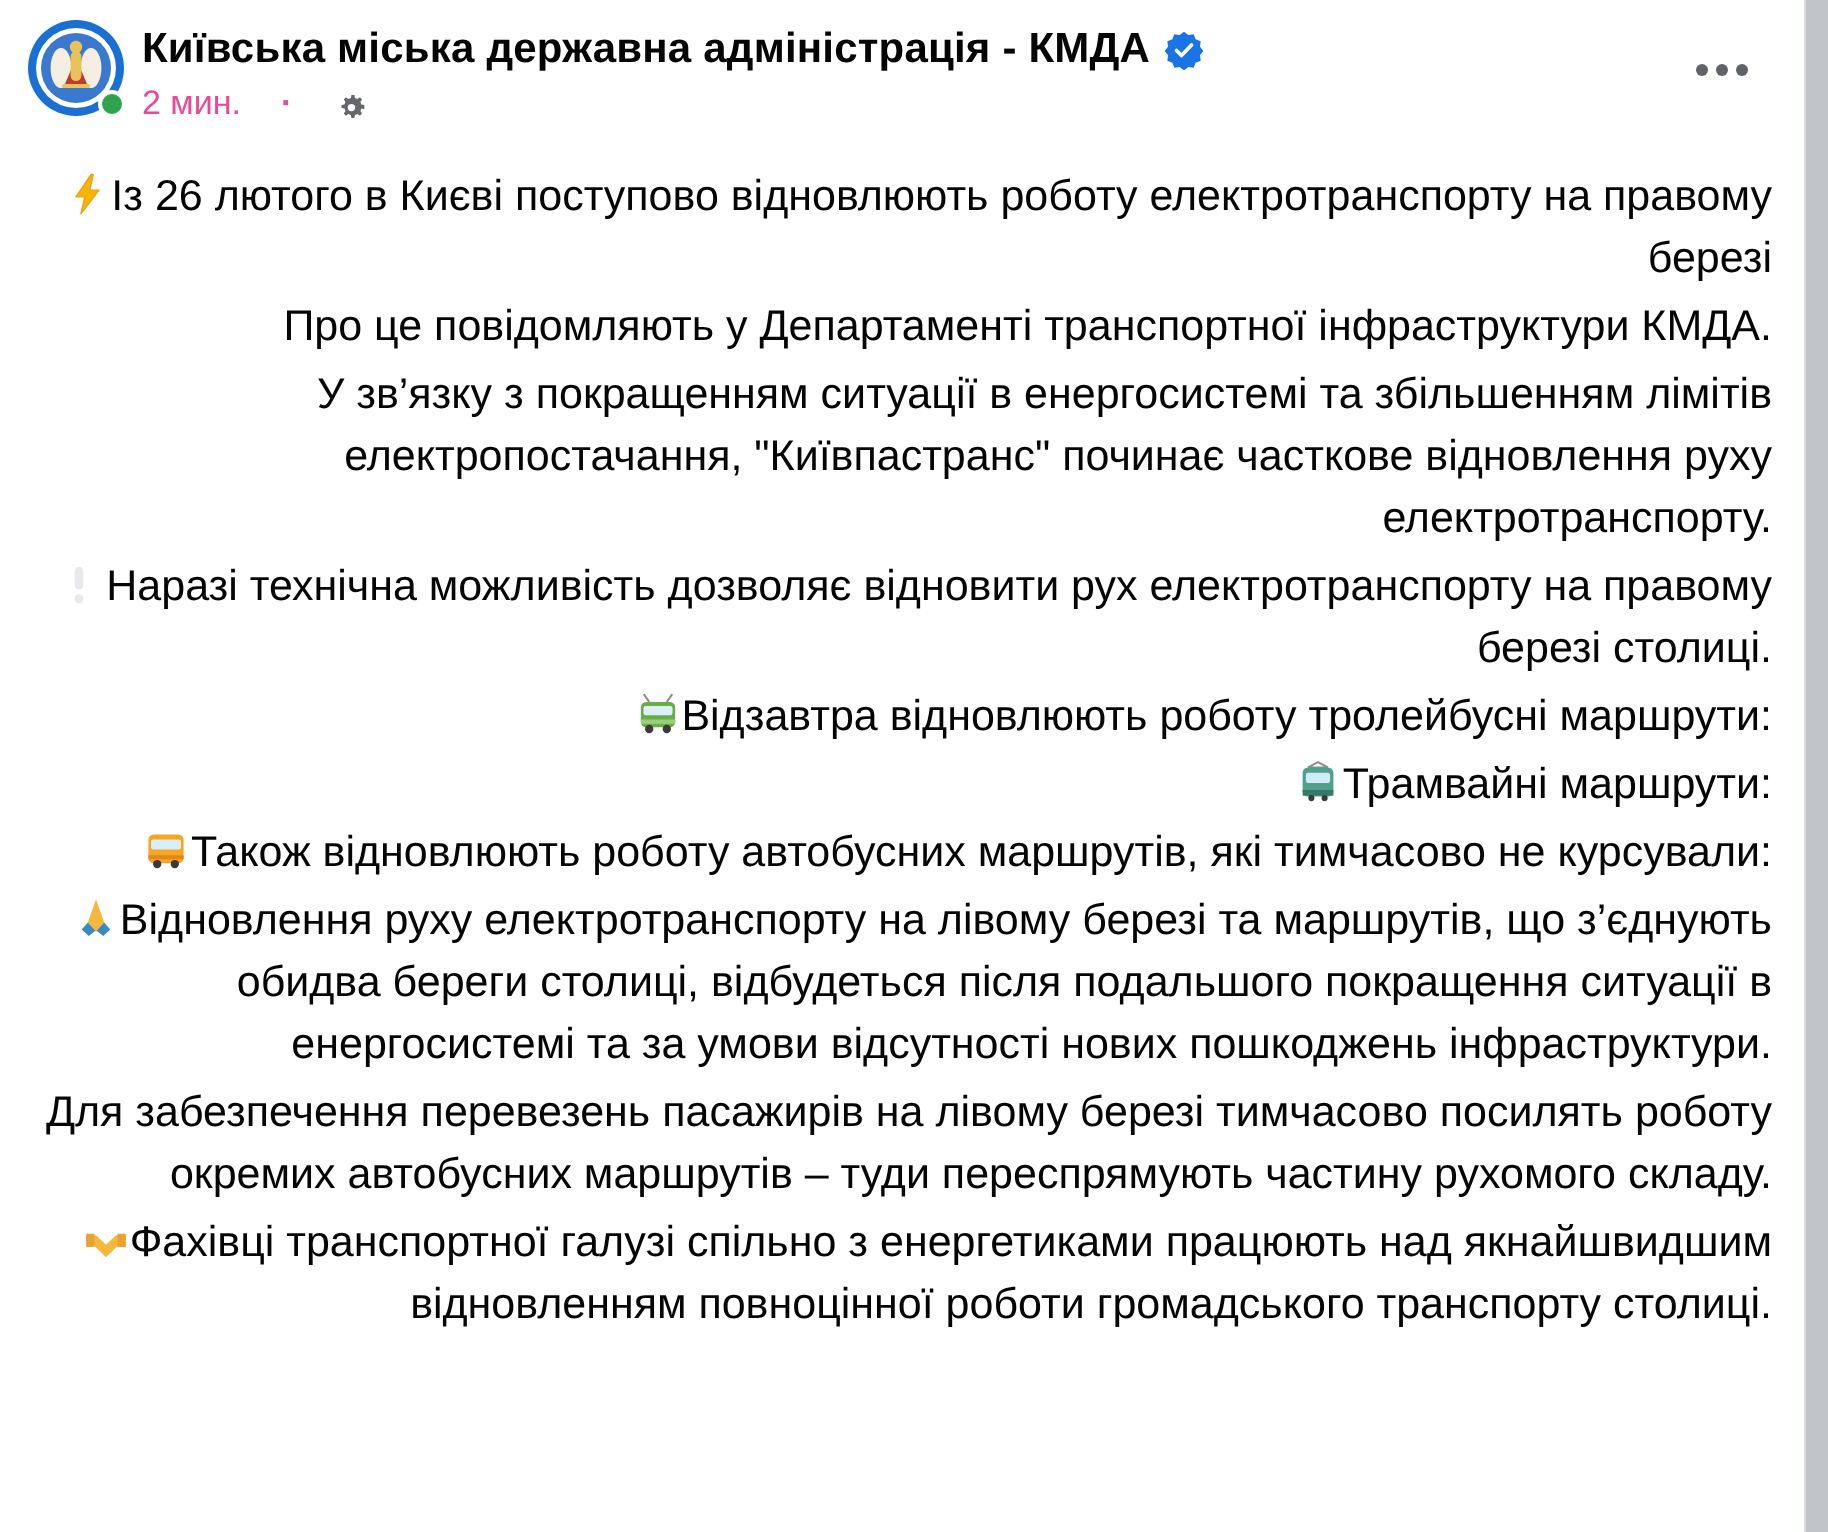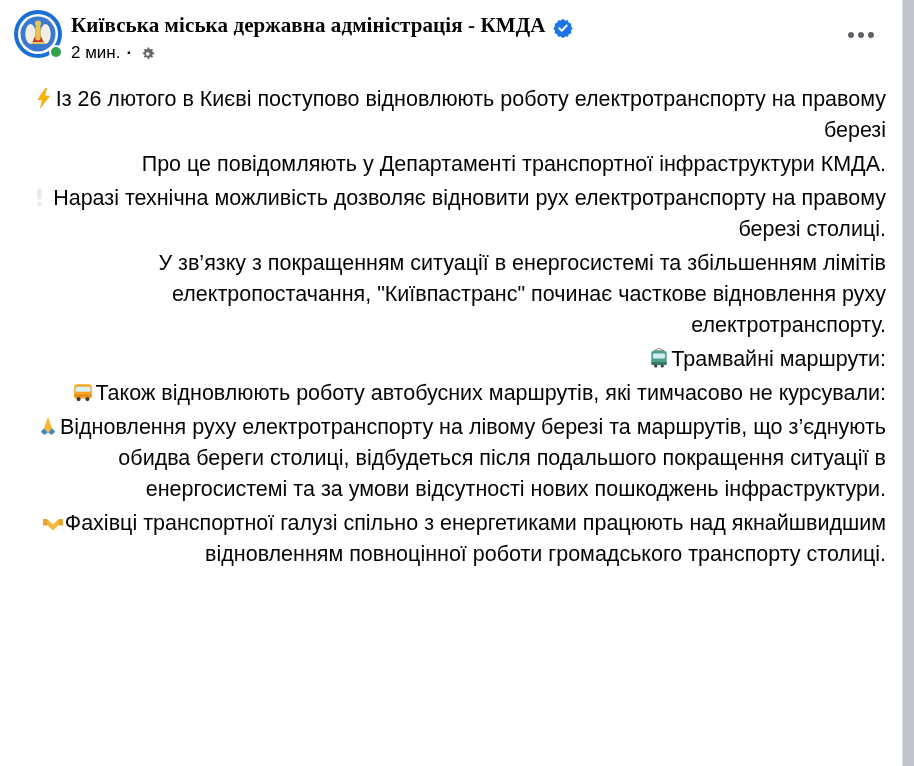--- a/index.html
+++ b/index.html
@@ -25,29 +25,29 @@
     position: relative; width: 48px; height: 48px; flex: 0 0 48px;
     cursor: pointer;
   }
   .avatar svg { display: block; }
   .online-dot {
     position: absolute; right: -1px; bottom: -1px;
     width: 14px; height: 14px; border-radius: 50%;
     background: #31a24c; border: 2px solid #ffffff;
   }
   .header-text { margin-left: 9px; padding-top: 3px; min-width: 0; }
-  .name-row { display: flex; align-items: flex-end; gap: 7px; font-family: Liberation Serif, serif; }
+  .name-row { display: flex; align-items: center; gap: 7px; }
   .page-name {
     font-size: 21px; font-weight: bold; color: #050505;
     letter-spacing: 0.1px; cursor: pointer; white-space: nowrap;
   }
   .verified { display: inline-flex; flex: 0 0 auto; }
   .meta-row {
-    display: flex; align-items: center; gap: 6px;
-    margin-top: 5px; color: #000000; font-size: 17px;
+    display: flex; align-items: flex-end; gap: 20px;
+    margin-top: 5px; color: #ec4899; font-size: 17px;
   }
   .meta-sep { font-weight: bold; }
   .gear { display: inline-flex; margin-left: 1px; }
   .more-btn {
     position: absolute; right: 24px; top: 24px;
     display: flex; gap: 4px; padding: 8px 4px; cursor: pointer;
     border-radius: 6px;
   }
   .more-btn i {
     width: 6px; height: 6px; border-radius: 50%; background: #5f6368;
@@ -117,44 +117,53 @@
         <i></i>
         <i></i>
     </div>
   </header>
 
   <div class="post-body">
       <p class="post-paragraph"><span class="emoji"><svg viewBox="0 0 20 20">
             <path d="M11.5 1 4.5 11.3h4L6.8 19 15 8.2h-4.2l1.6-7z" fill="#f7b500" stroke="#ef9f12" stroke-width="0.6" stroke-linejoin="round"></path>
           </svg></span>Із 26 лютого в Києві поступово відновлюють роботу електротранспорту на правому березі</p>
       <p class="post-paragraph">Про це повідомляють у Департаменті транспортної інфраструктури КМДА.</p>
+      <p class="post-paragraph">У зв’язку з покращенням ситуації в енергосистемі та збільшенням лімітів електропостачання, "Київпастранс" починає часткове відновлення руху електротранспорту.</p>
       <p class="post-paragraph"><span class="emoji narrow"><svg viewBox="0 0 12 20">
             <rect x="4" y="2" width="4" height="10.5" rx="2" fill="#e7e9ed"></rect>
             <circle cx="6" cy="16.8" r="2.1" fill="#e7e9ed"></circle>
           </svg></span> Наразі технічна можливість дозволяє відновити рух електротранспорту на правому березі столиці.</p>
-      <p class="post-paragraph">У зв’язку з покращенням ситуації в енергосистемі та збільшенням лімітів електропостачання, "Київпастранс" починає часткове відновлення руху електротранспорту.</p>
+      <p class="post-paragraph"><span class="emoji"><svg viewBox="0 0 20 20">
+            <path d="M6 4.5 3.5 1M14 4.5 16.5 1" stroke="#8d8d8d" stroke-width="0.9" fill="none"></path>
+            <rect x="2.2" y="4.5" width="15.6" height="11.5" rx="2.4" fill="#69ad48"></rect>
+            <rect x="3.4" y="6.4" width="13.2" height="4.2" rx="1" fill="#ddeffa"></rect>
+            <rect x="2.2" y="12.5" width="15.6" height="2" fill="#9bcd7e"></rect>
+            <circle cx="6" cy="16.8" r="1.9" fill="#3a3a3a"></circle>
+            <circle cx="14" cy="16.8" r="1.9" fill="#3a3a3a"></circle>
+          </svg></span>Відзавтра відновлюють роботу тролейбусні маршрути:</p>
       <p class="post-paragraph"><span class="emoji"><svg viewBox="0 0 20 20">
             <path d="M10 1 5.5 3.4h9z" fill="none" stroke="#8d8d8d" stroke-width="0.9"></path>
             <rect x="3" y="3.4" width="14" height="13.2" rx="2.4" fill="#4fa18c"></rect>
             <rect x="4.5" y="5.8" width="11" height="4.6" rx="1" fill="#d2e9f6"></rect>
             <rect x="3" y="13.6" width="14" height="2.6" fill="#37786a"></rect>
             <circle cx="7" cy="17.3" r="1.4" fill="#3a3a3a"></circle>
             <circle cx="13" cy="17.3" r="1.4" fill="#3a3a3a"></circle>
           </svg></span>Трамвайні маршрути:</p>
       <p class="post-paragraph"><span class="emoji"><svg viewBox="0 0 20 20">
             <rect x="2" y="3" width="16" height="13" rx="2.4" fill="#f6a623"></rect>
             <rect x="3.2" y="5.2" width="13.6" height="4.6" rx="1" fill="#d8effa"></rect>
             <rect x="2" y="12.4" width="16" height="1.8" fill="#e0891a"></rect>
             <circle cx="6" cy="16.4" r="1.9" fill="#3a3a3a"></circle>
             <circle cx="14" cy="16.4" r="1.9" fill="#3a3a3a"></circle>
           </svg></span>Також відновлюють роботу автобусних маршрутів, які тимчасово не курсували:</p>
       <p class="post-paragraph"><span class="emoji"><svg viewBox="0 0 20 20">
             <path d="M10 1.5 6.3 12l3.7 4.5 3.7-4.5z" fill="#f5b83d"></path>
             <path d="M6.3 12 3.5 15.2l3.2 3 3-2.4z" fill="#3b88c3"></path>
             <path d="M13.7 12l2.8 3.2-3.2 3-3-2.4z" fill="#3b88c3"></path>
           </svg></span>Відновлення руху електротранспорту на лівому березі та маршрутів, що з’єднують обидва береги столиці, відбудеться після подальшого покращення ситуації в енергосистемі та за умови відсутності нових пошкоджень інфраструктури.</p>
+      <p class="post-paragraph">Для забезпечення перевезень пасажирів на лівому березі тимчасово посилять роботу окремих автобусних маршрутів – туди переспрямують частину рухомого складу.</p>
       <p class="post-paragraph"><span class="emoji"><svg viewBox="0 0 20 20">
             <path d="M1 8h4.6L10 12.2 14.4 8H19v4.4h-3.4L10 17.8l-5.6-5.4H1z" fill="#f5b83d"></path>
             <path d="M1 7.2h3.8v6H1zM15.2 7.2H19v6h-3.8z" fill="#e9a332"></path>
           </svg></span>Фахівці транспортної галузі спільно з енергетиками працюють над якнайшвидшим відновленням повноцінної роботи громадського транспорту столиці.</p>
     </div>
 
 </div>
 
 </body></html>

